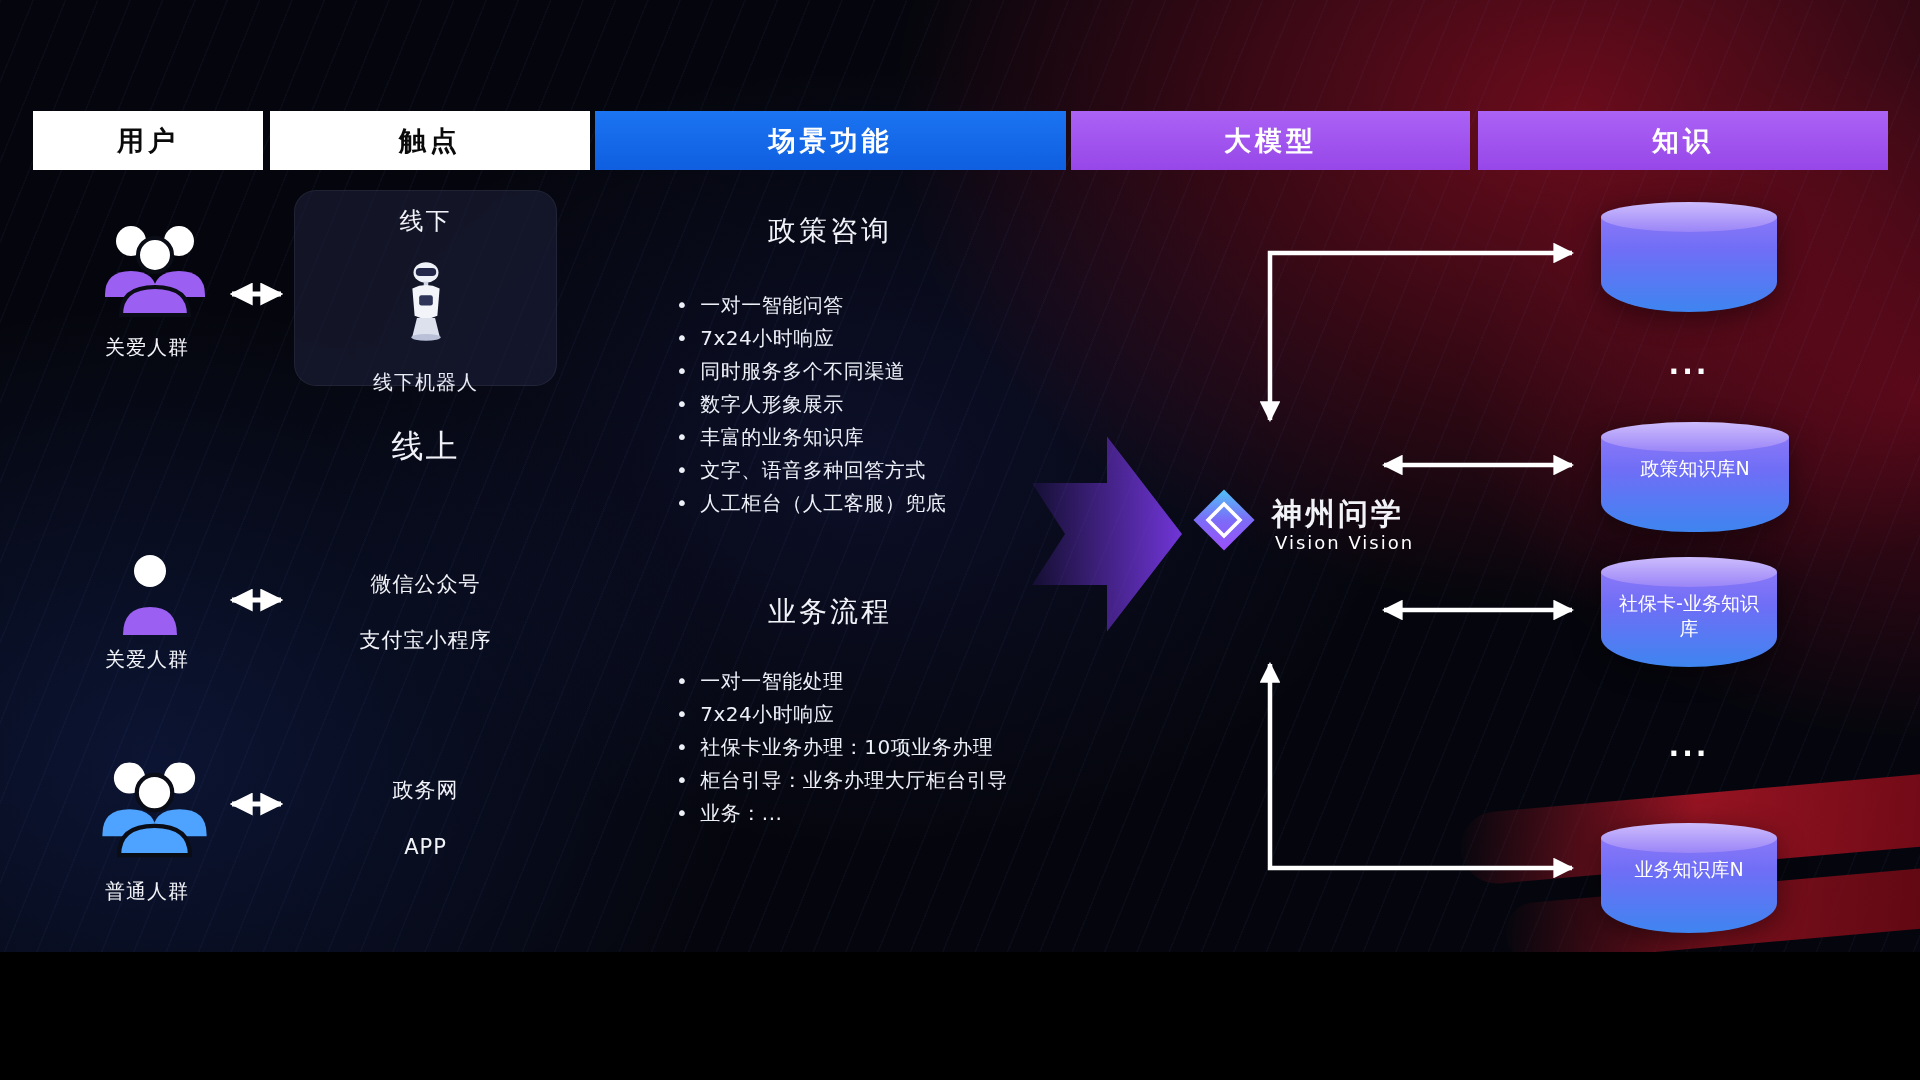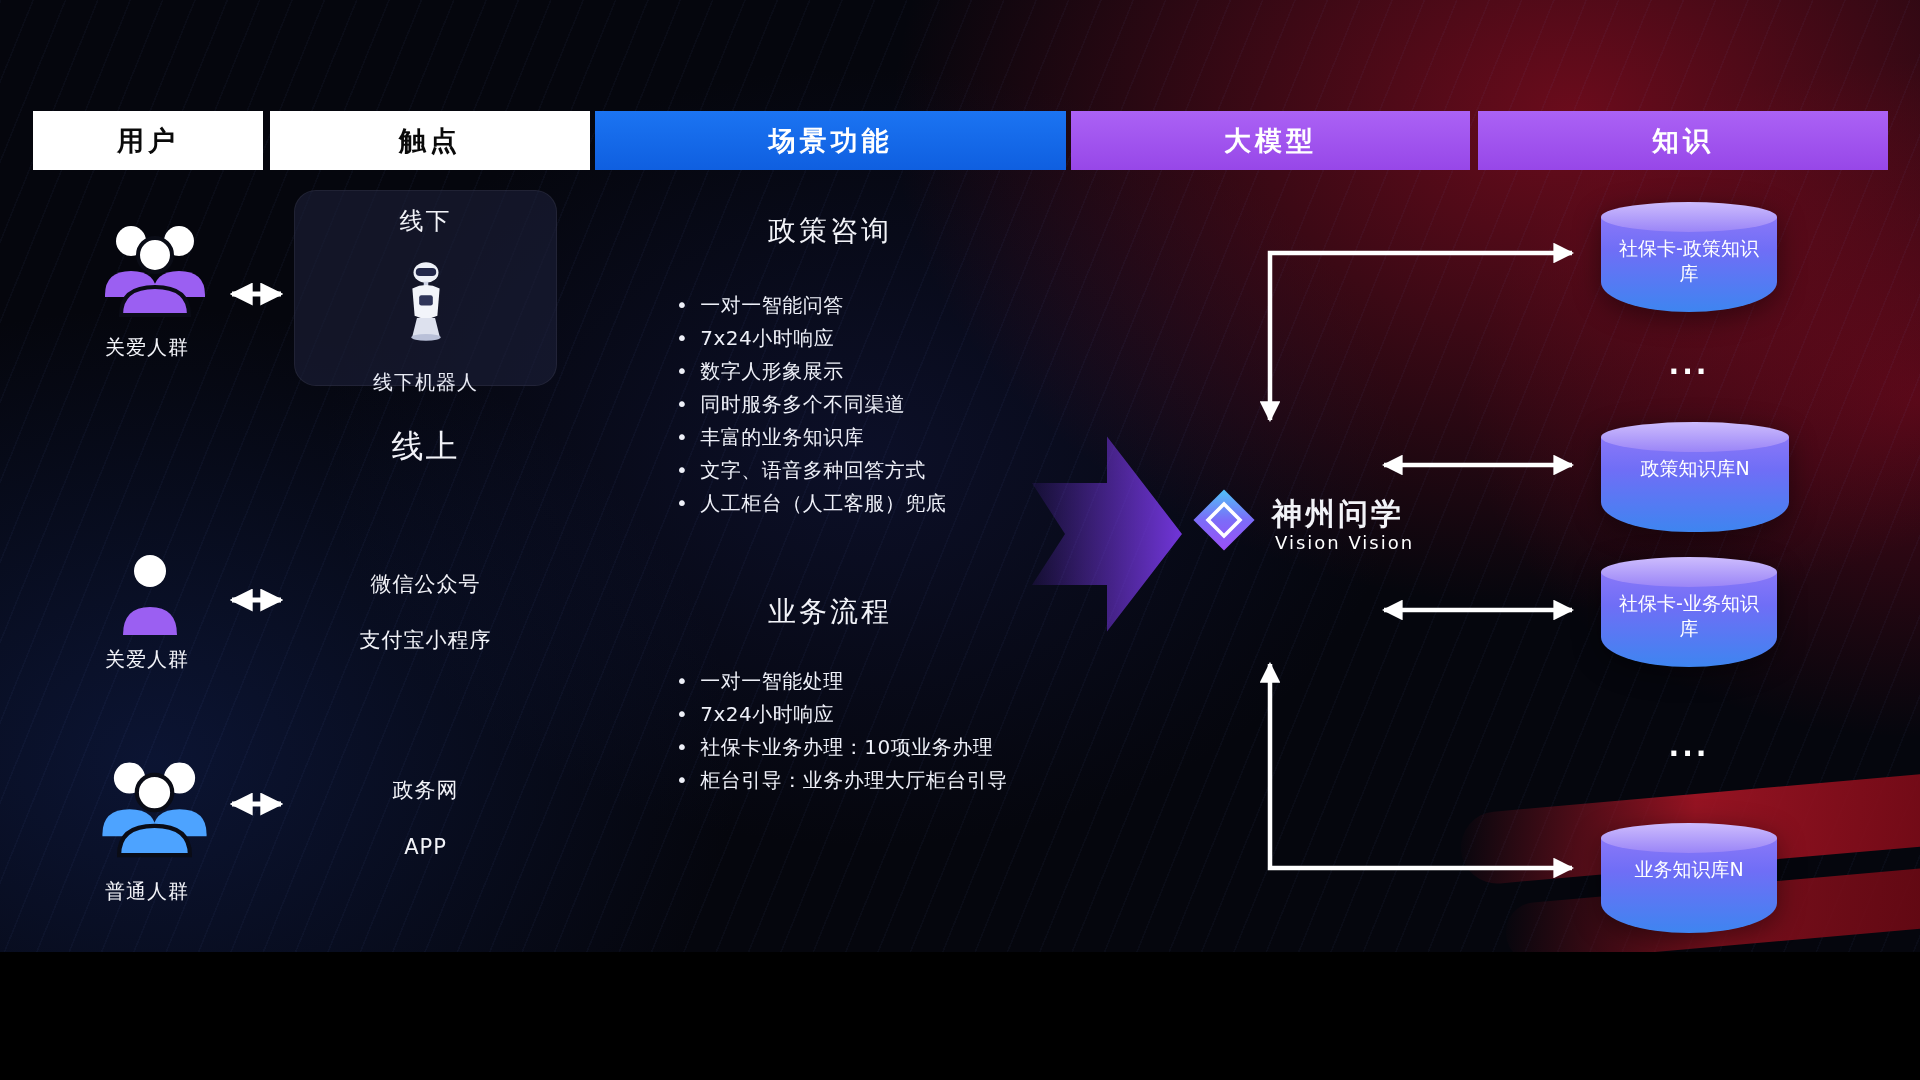--- a/index.html
+++ b/index.html
@@ -159,33 +159,34 @@
   <div class="txt online-label">线上</div>
   <div class="txt channel" style="top:570px;">微信公众号</div>
   <div class="txt channel" style="top:626px;">支付宝小程序</div>
   <div class="txt channel" style="top:776px;">政务网</div>
   <div class="txt channel" style="top:835px;">APP</div>
 
   <div class="sec-title" style="top:212px;">政策咨询</div>
   <ul class="bullets" style="top:289px;">
     <li>一对一智能问答</li>
     <li>7x24小时响应</li>
+    <li>同时服务多个不同渠道</li>
     <li>数字人形象展示</li>
-    <li>同时服务多个不同渠道</li>
     <li>丰富的业务知识库</li>
     <li>文字、语音多种回答方式</li>
     <li>人工柜台（人工客服）兜底</li>
   </ul>
 
   <div class="sec-title" style="top:593px;">业务流程</div>
   <ul class="bullets" style="top:665px;">
     <li>一对一智能处理</li>
     <li>7x24小时响应</li>
     <li>社保卡业务办理：10项业务办理</li>
     <li>柜台引导：业务办理大厅柜台引导</li>
+    <li>业务：...</li>
   </ul>
 
   <div class="big-arrow"></div>
 
   <div class="icon-wrap" style="left:1188px;top:484px;">
     <svg width="72" height="72" viewBox="0 0 70 70">
       <defs>
         <linearGradient id="dg" x1="0" y1="0" x2="1" y2="1">
           <stop offset="0" stop-color="#4fc3f7"></stop>
           <stop offset="0.5" stop-color="#7c6cf8"></stop>
@@ -195,21 +196,20 @@
       <rect x="14" y="14" width="42" height="42" transform="rotate(45 35 35)" fill="url(#dg)"></rect>
       <rect x="24" y="24" width="22" height="22" transform="rotate(45 35 35)" fill="none" stroke="#ffffff" stroke-width="3.5"></rect>
     </svg>
   </div>
   <div class="txt logo-name">神州问学</div>
   <div class="txt logo-sub">Vision Vision</div>
 
   <div class="db" style="top:202px;">
     <div class="body"></div>
     <div class="top"></div>
-    <div class="db-label">社保卡-政策知识库</div>
   </div>
   <div class="txt dots" style="top:348px;">...</div>
   <div class="db" style="top:422px;padding-left:12px;">
     <div class="body"></div>
     <div class="top"></div>
     <div class="db-label">政策知识库N</div>
   </div>
   <div class="db" style="top:557px;">
     <div class="body"></div>
     <div class="top"></div>

